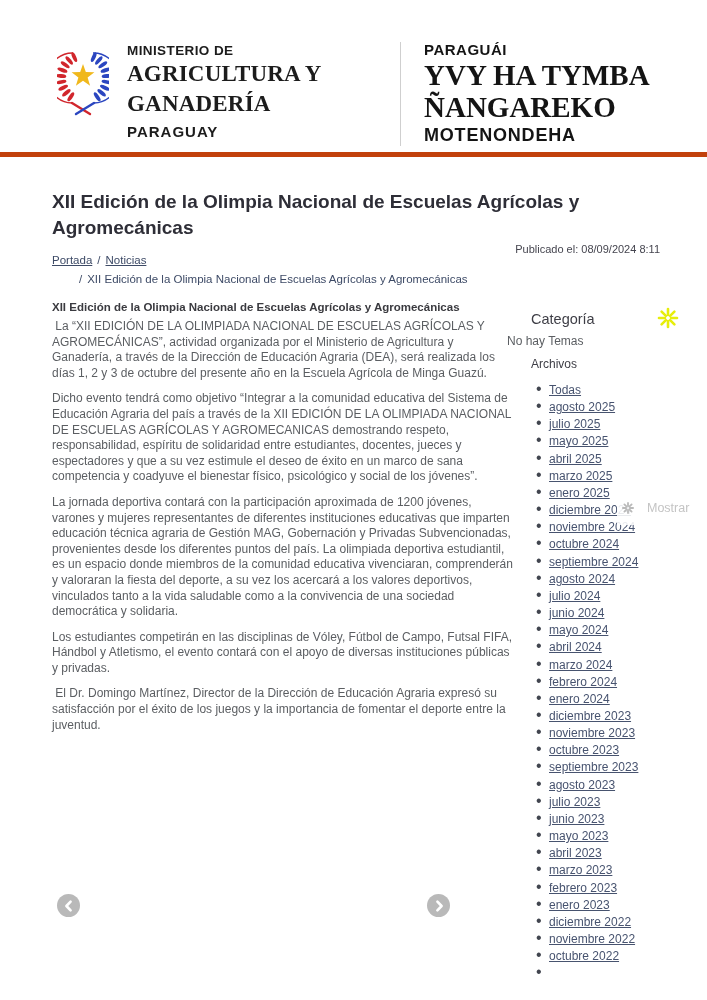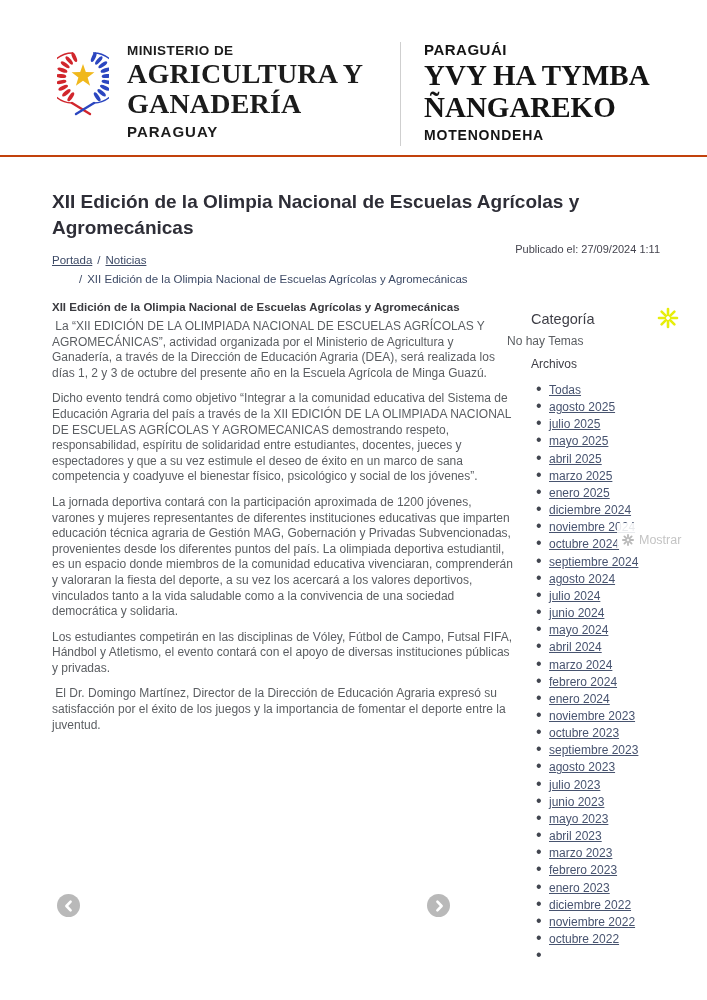--- a/index.html
+++ b/index.html
@@ -4,31 +4,31 @@
 <style>
   * { margin:0; padding:0; box-sizing:border-box; }
   html,body { background:#ffffff; }
   body {
     width:707px; height:1000px; position:relative; overflow:hidden;
     font-family:"Liberation Sans", sans-serif; -webkit-font-smoothing:antialiased;
   }
   .abs { position:absolute; }
 
   
-  .site-header { top:0; left:0; width:707px; height:157px; border-bottom:2px solid #c2410c; background:#fff; }
+  .site-header { top:0; left:0; width:707px; height:157px; border-bottom:5px solid #c2410c; background:#fff; }
   .emblem { left:57px; top:40px; }
   .org-block { left:127px; top:42px; color:#1c1c1c; }
   .org-block .small-line { font-size:13.5px; font-weight:bold; letter-spacing:.4px; line-height:17px; }
-  .org-block .serif-line { font-family:"Liberation Serif", serif; font-weight:bold; font-size:28px; line-height:30px; letter-spacing:.2px; }
+  .org-block .serif-line { font-family:"Liberation Serif", serif; font-weight:bold; font-size:23px; line-height:30px; letter-spacing:.2px; }
   .org-block .bottom-line { font-size:15px; font-weight:bold; letter-spacing:1px; line-height:20px; margin-top:3px; }
   .header-divider { left:400px; top:42px; width:1px; height:104px; background:#cfcfcf; }
   .org-block2 { left:424px; top:40px; color:#141414; }
   .org-block2 .small-line { font-size:15px; font-weight:bold; letter-spacing:.5px; line-height:19px; }
   .org-block2 .serif-line { font-family:"Liberation Serif", serif; font-weight:bold; font-size:29px; line-height:32px; }
-  .org-block2 .bottom-line { font-size:14px; font-weight:bold; letter-spacing:.8px; line-height:20px; margin-top:2px; }
+  .org-block2 .bottom-line { font-size:18px; font-weight:bold; letter-spacing:.8px; line-height:20px; margin-top:2px; }
 
   
   .page-title { left:52px; top:189px; width:588px; font-size:19px; line-height:26px; font-weight:bold; color:#2e2e37; }
   .breadcrumb { left:52px; top:253px; width:480px; font-size:11.5px; color:#3d4a66; line-height:15px; }
   .breadcrumb a { color:#3d4a66; text-decoration:underline; cursor:pointer; }
   .bc-sep { margin:0 5px; color:#3d4a66; }
   .bc-line2 { margin-top:4px; padding-left:3px;margin-left:24px; }
   .published { right:47px; top:243px; font-size:11px; color:#45454f; }
 
   
@@ -45,21 +45,21 @@
   .cat-title { left:531px; top:311px; font-size:14.5px; color:#3e3e46; }
   .cat-empty { left:507px; top:334px; font-size:12px; color:#5b5e62; }
   .asterisk { left:657px; top:307px; }
   .arch-title { left:531px; top:357px; font-size:12px; color:#3e3e46; }
   .arch-list { left:536px; top:381px; width:172px; list-style:none; }
   .arch-list li { position:relative; padding-left:13px; line-height:15.15px; }
   .arch-list li::before { content:"\2022"; position:absolute; left:0; top:0; color:#41454f; }
   .arch-list a { font-size:12px; color:#47536f; text-decoration:underline; cursor:pointer; }
 
   .mostrar-badge { left:617px; top:499px; height:26px; padding:2px 6px 2px 4px; background:rgba(255,255,255,.88);
-    display:flex; align-items:flex-end; gap:4px;margin-top:24px; }
+    display:flex; align-items:flex-start; gap:12px; }
   .mostrar-badge span { font-size:12.5px; color:#c4c4c4; }
 </style>
 </head>
 <body>
 
 <header class="abs site-header">
 
   <div class="abs emblem">
     <svg width="52" height="82" viewBox="0 0 52 82">
 
@@ -117,21 +117,21 @@
 
 <nav class="abs breadcrumb">
   <div>
     <a>Portada</a><span class="bc-sep">/</span><a>Noticias</a>
   </div>
   <div class="bc-line2">
     <span class="bc-sep" style="margin-left:0">/</span><span>XII Edición de la Olimpia Nacional de Escuelas Agrícolas y Agromecánicas</span>
   </div>
 </nav>
 
-<div class="abs published">Publicado el: 27/09/2024 1:11</div>
+<div class="abs published">Publicado el: 08/09/2024 8:11</div>
 
 <div class="abs article-heading">XII Edición de la Olimpia Nacional de Escuelas Agrícolas y Agromecánicas</div>
 
 <div class="abs article-body">
 
     <p> La “XII EDICIÓN DE LA OLIMPIADA NACIONAL DE ESCUELAS AGRÍCOLAS Y AGROMECÁNICAS”, actividad organizada por el Ministerio de Agricultura y Ganadería, a través de la Dirección de Educación Agraria (DEA), será realizada los días 1, 2 y 3 de octubre del presente año en la Escuela Agrícola de Minga Guazú.</p>
 
     <p>Dicho evento tendrá como objetivo “Integrar a la comunidad educativa del Sistema de Educación Agraria del país a través de la XII EDICIÓN DE LA OLIMPIADA NACIONAL DE ESCUELAS AGRÍCOLAS Y AGROMECANICAS demostrando respeto, responsabilidad, espíritu de solidaridad entre estudiantes, docentes, jueces y espectadores y que a su vez estimule el deseo de éxito en un marco de sana competencia y coadyuve el bienestar físico, psicológico y social de los jóvenes”.</p>
 
     <p>La jornada deportiva contará con la participación aproximada de 1200 jóvenes, varones y mujeres representantes de diferentes instituciones educativas que imparten educación técnica agraria de Gestión MAG, Gobernación y Privadas Subvencionadas, provenientes desde los diferentes puntos del país. La olimpiada deportiva estudiantil, es un espacio donde miembros de la comunidad educativa vivenciaran, comprenderán y valoraran la fiesta del deporte, a su vez los acercará a los valores deportivos, vinculados tanto a la vida saludable como a la convivencia de una sociedad democrática y solidaria.</p>
@@ -207,20 +207,21 @@
     <li><a>mayo 2024</a></li>
 
     <li><a>abril 2024</a></li>
 
     <li><a>marzo 2024</a></li>
 
     <li><a>febrero 2024</a></li>
 
     <li><a>enero 2024</a></li>
 
+    <li><a>diciembre 2023</a></li>
 
     <li><a>noviembre 2023</a></li>
 
     <li><a>octubre 2023</a></li>
 
     <li><a>septiembre 2023</a></li>
 
     <li><a>agosto 2023</a></li>
 
     <li><a>julio 2023</a></li>

